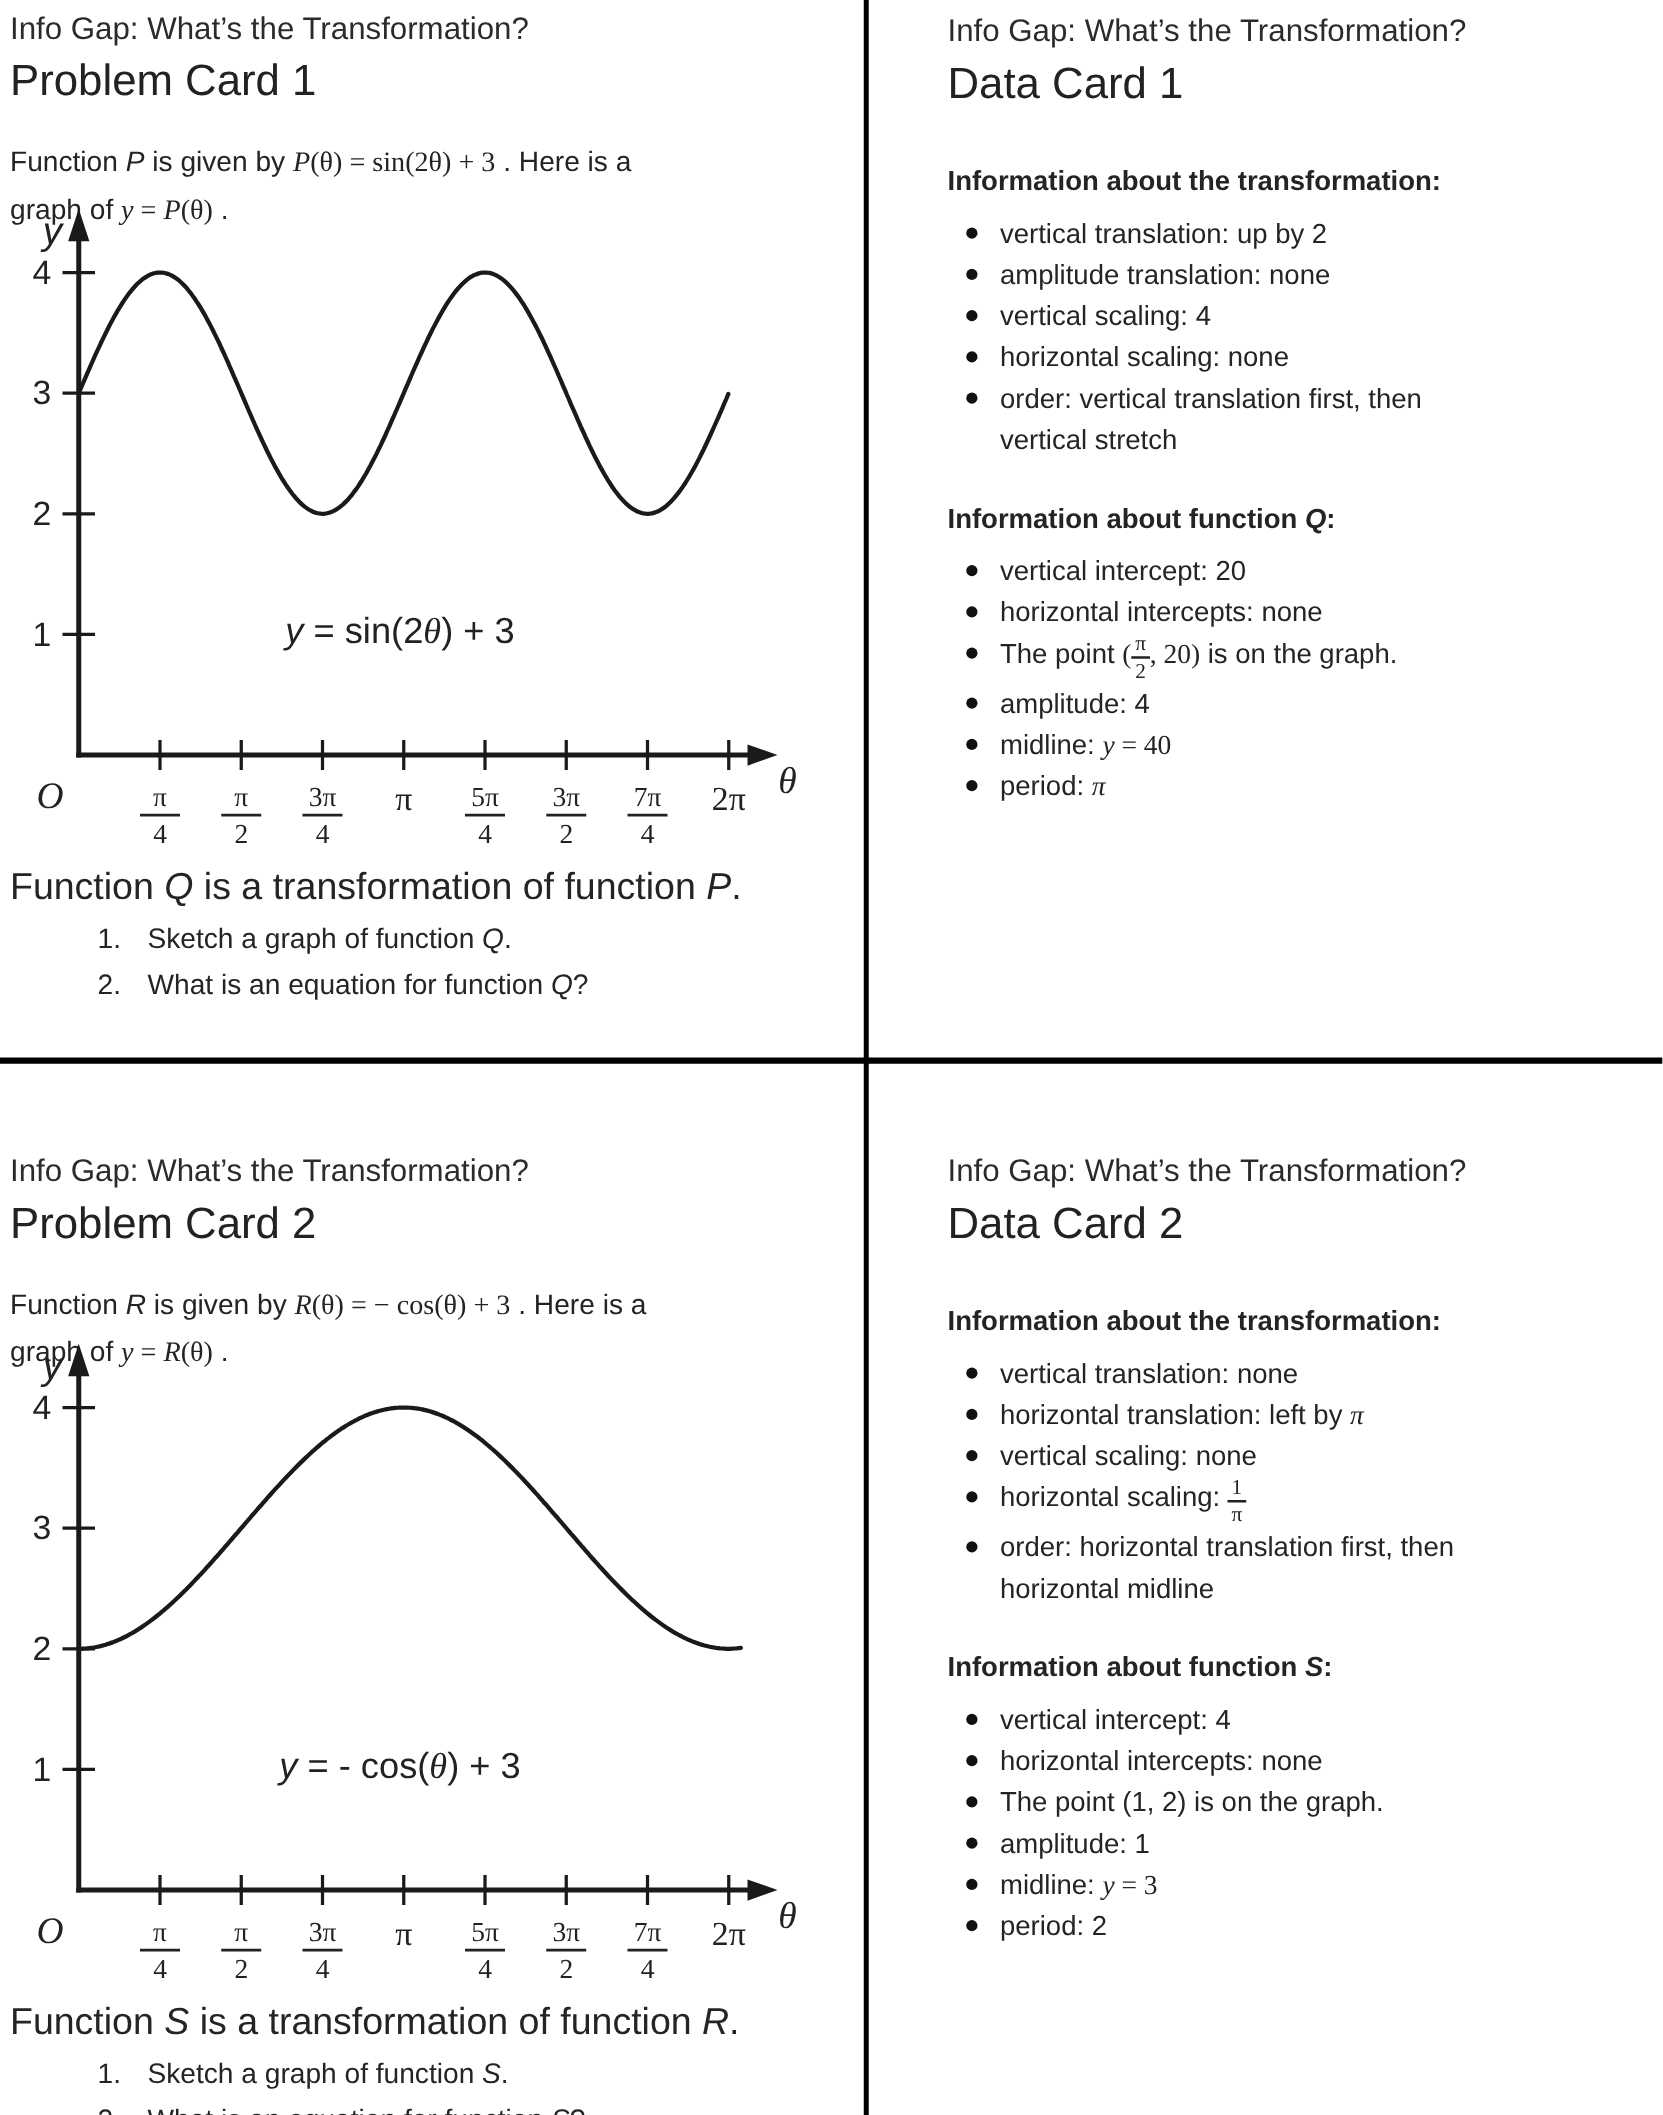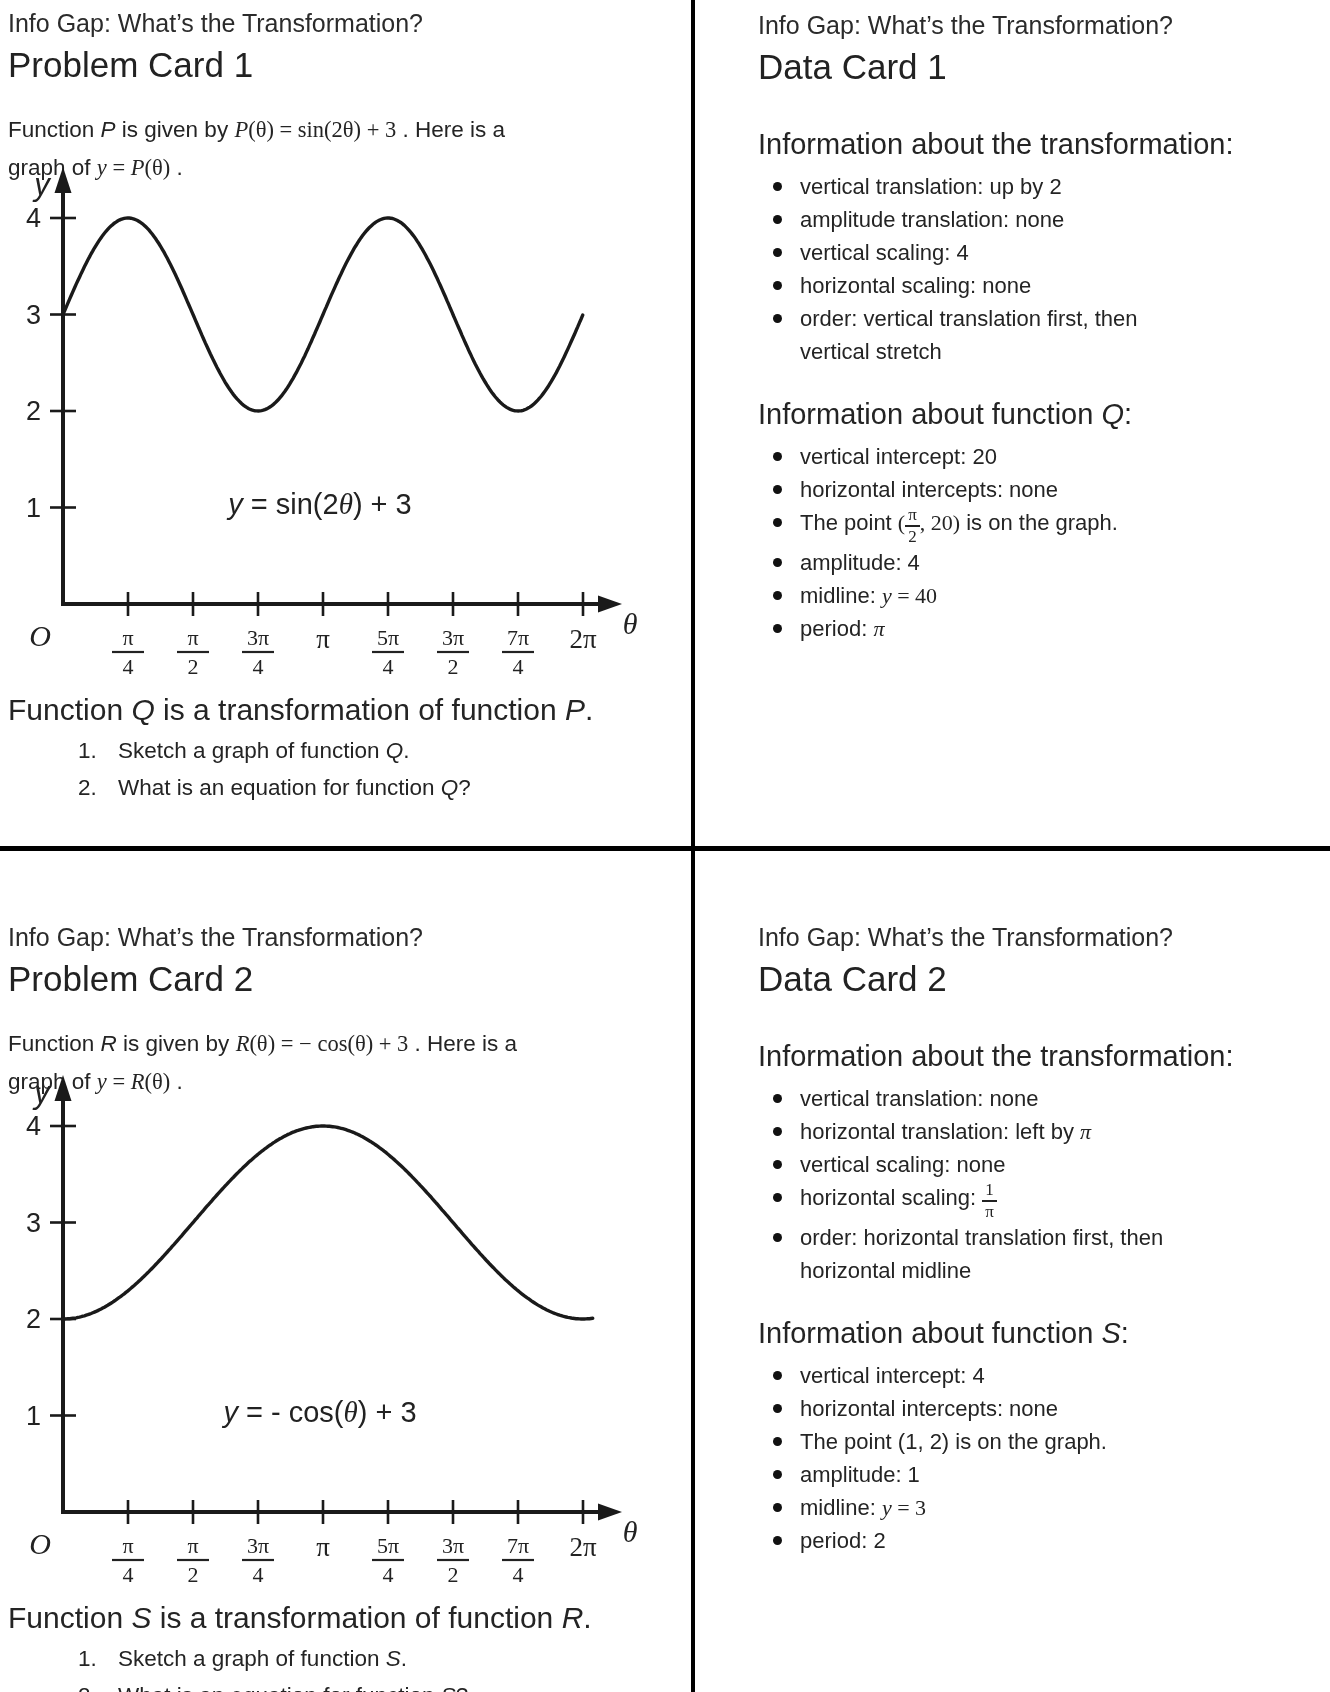--- a/index.html
+++ b/index.html
@@ -22,21 +22,21 @@
 
   .eyebrow { font-size:25px; line-height:1.25; color:#2b2b2b; }
   .card-title { font-size:35px; font-weight:400; line-height:1.2; margin-top:5px; color:#222; }
   .intro { font-size:22.5px; line-height:38px; margin-top:25px; }
   .followup { font-size:30px; line-height:36px; }
   ol.tasks { list-style:none; margin-top:4px; }
   ol.tasks li { display:flex; font-size:22.5px; line-height:37px; padding-left:70px; }
   ol.tasks .num { min-width:28px; }
   ol.tasks .task-text { padding-left:12px;text-align:center; }
 
-  .section-heading { font-size:29px; font-weight:400; margin-top:30px; line-height:33px; }
+  .section-heading { font-size:22px; font-weight:700; margin-top:30px; line-height:33px; }
   .section-heading.first { margin-top:40px; }
   ul.bullets { list-style:none; margin-top:9px; }
   ul.bullets li { position:relative; padding-left:42px; font-size:22px; line-height:33px; }
   ul.bullets .dot { position:absolute; left:15px; top:12px; width:9px; height:9px;
                     border-radius:50%; background:#111; }
 
   
   .sg-t  { font-family:"Liberation Sans", sans-serif; }
   .sg-i  { font-family:"Liberation Sans", sans-serif; font-style:italic; }
   .sg-m  { font-family:"Liberation Serif", serif; }

